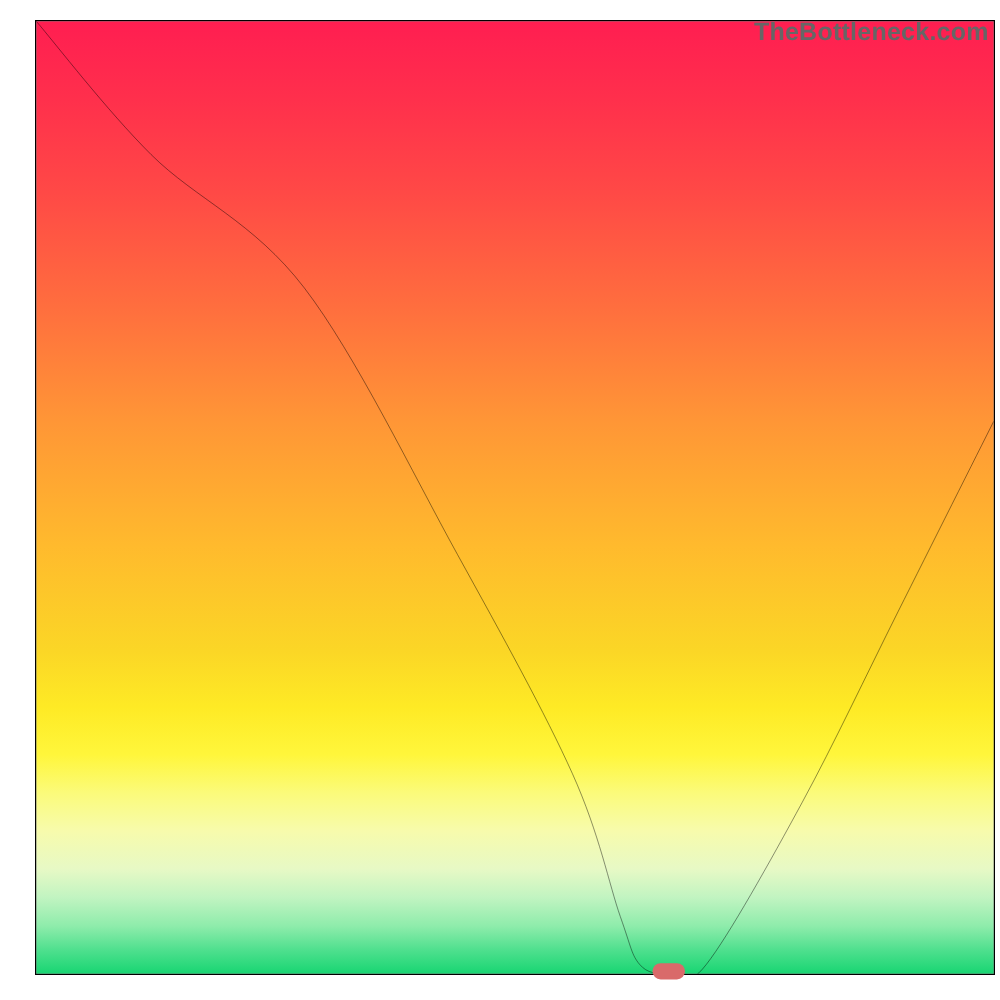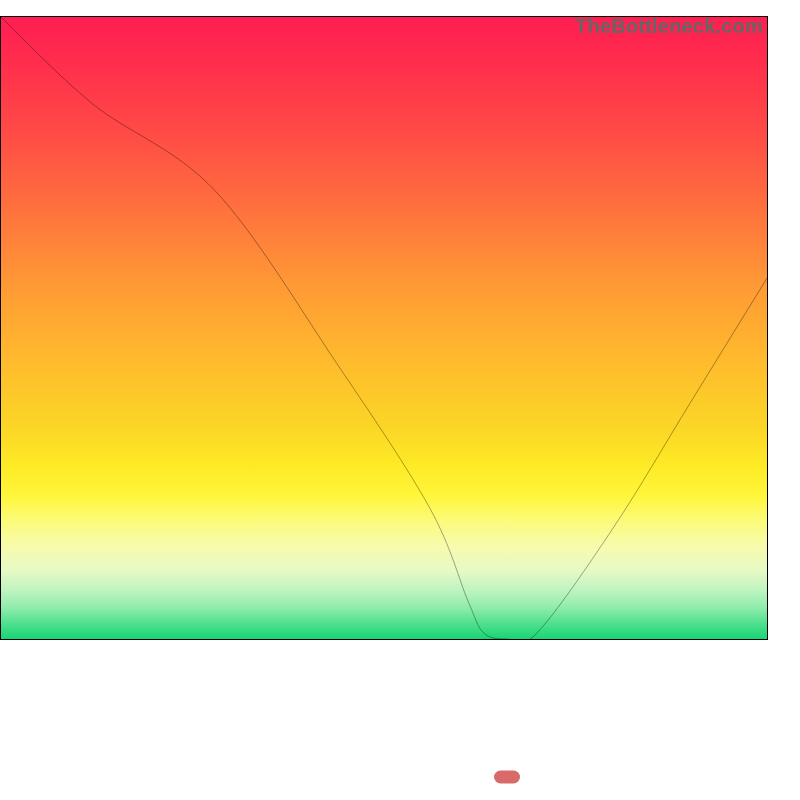--- a/index.html
+++ b/index.html
@@ -11,24 +11,24 @@
     background: #ffffff;
     font-family: Arial, Helvetica, sans-serif;
   }
   .chart-container {
     position: relative;
     width: 800px;
     height: 800px;
   }
   .plot-area {
     position: absolute;
-    left: 0;
+    left: 28px;
     top: 16px;
     width: 768px;
-    height: 624px;
+    height: 764px;
     border: 1px solid #000;
     box-sizing: border-box;
     background: linear-gradient(
       to bottom,
       #ff1e51 0%,
       #ff2f4c 8%,
       #ff4946 18%,
       #ff6e3e 30%,
       #ff9636 42%,
       #ffba2d 55%,

